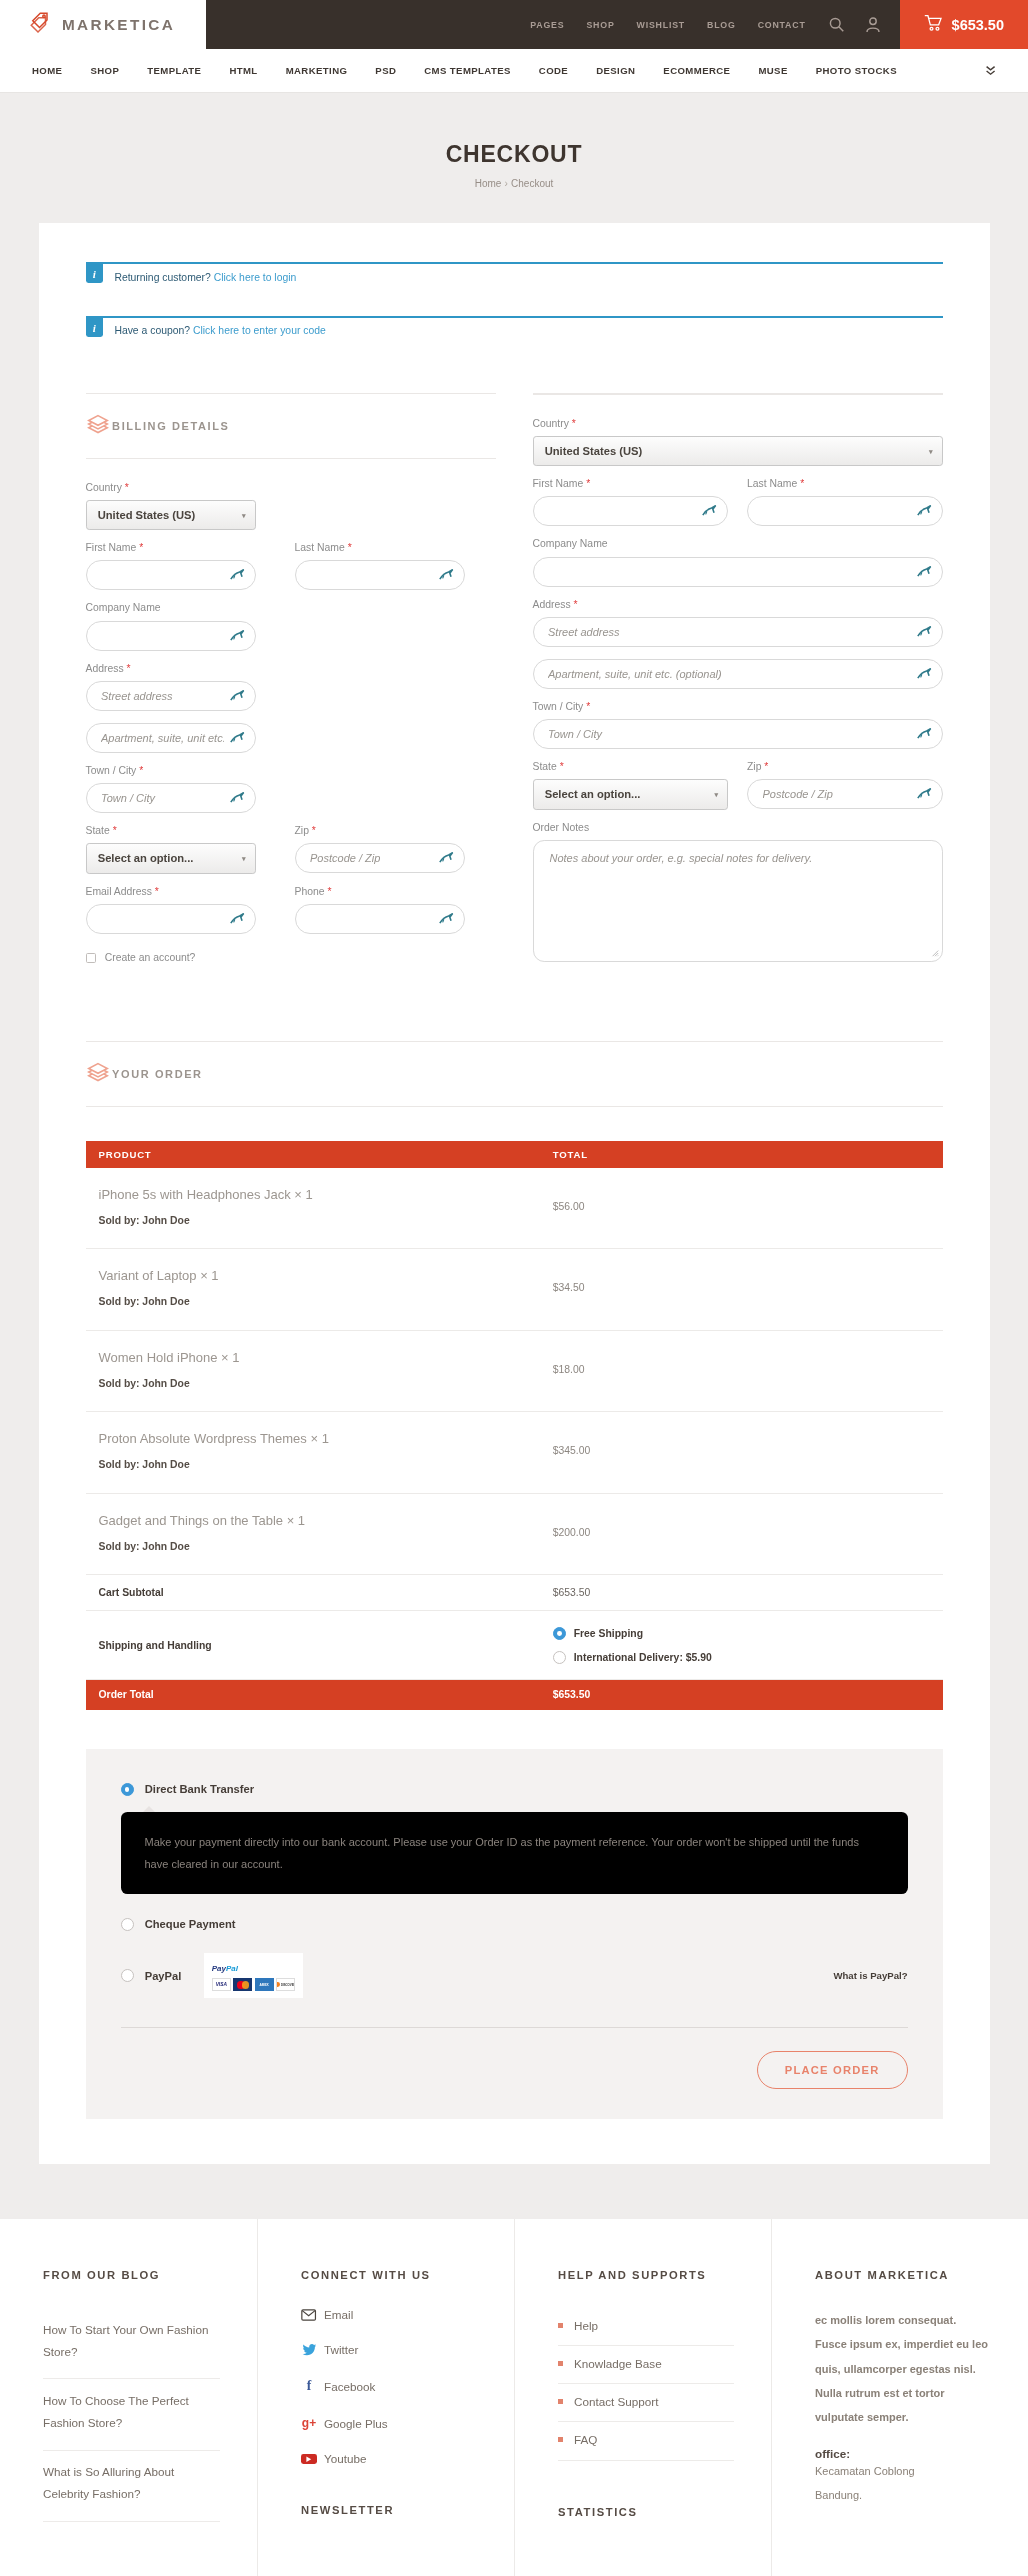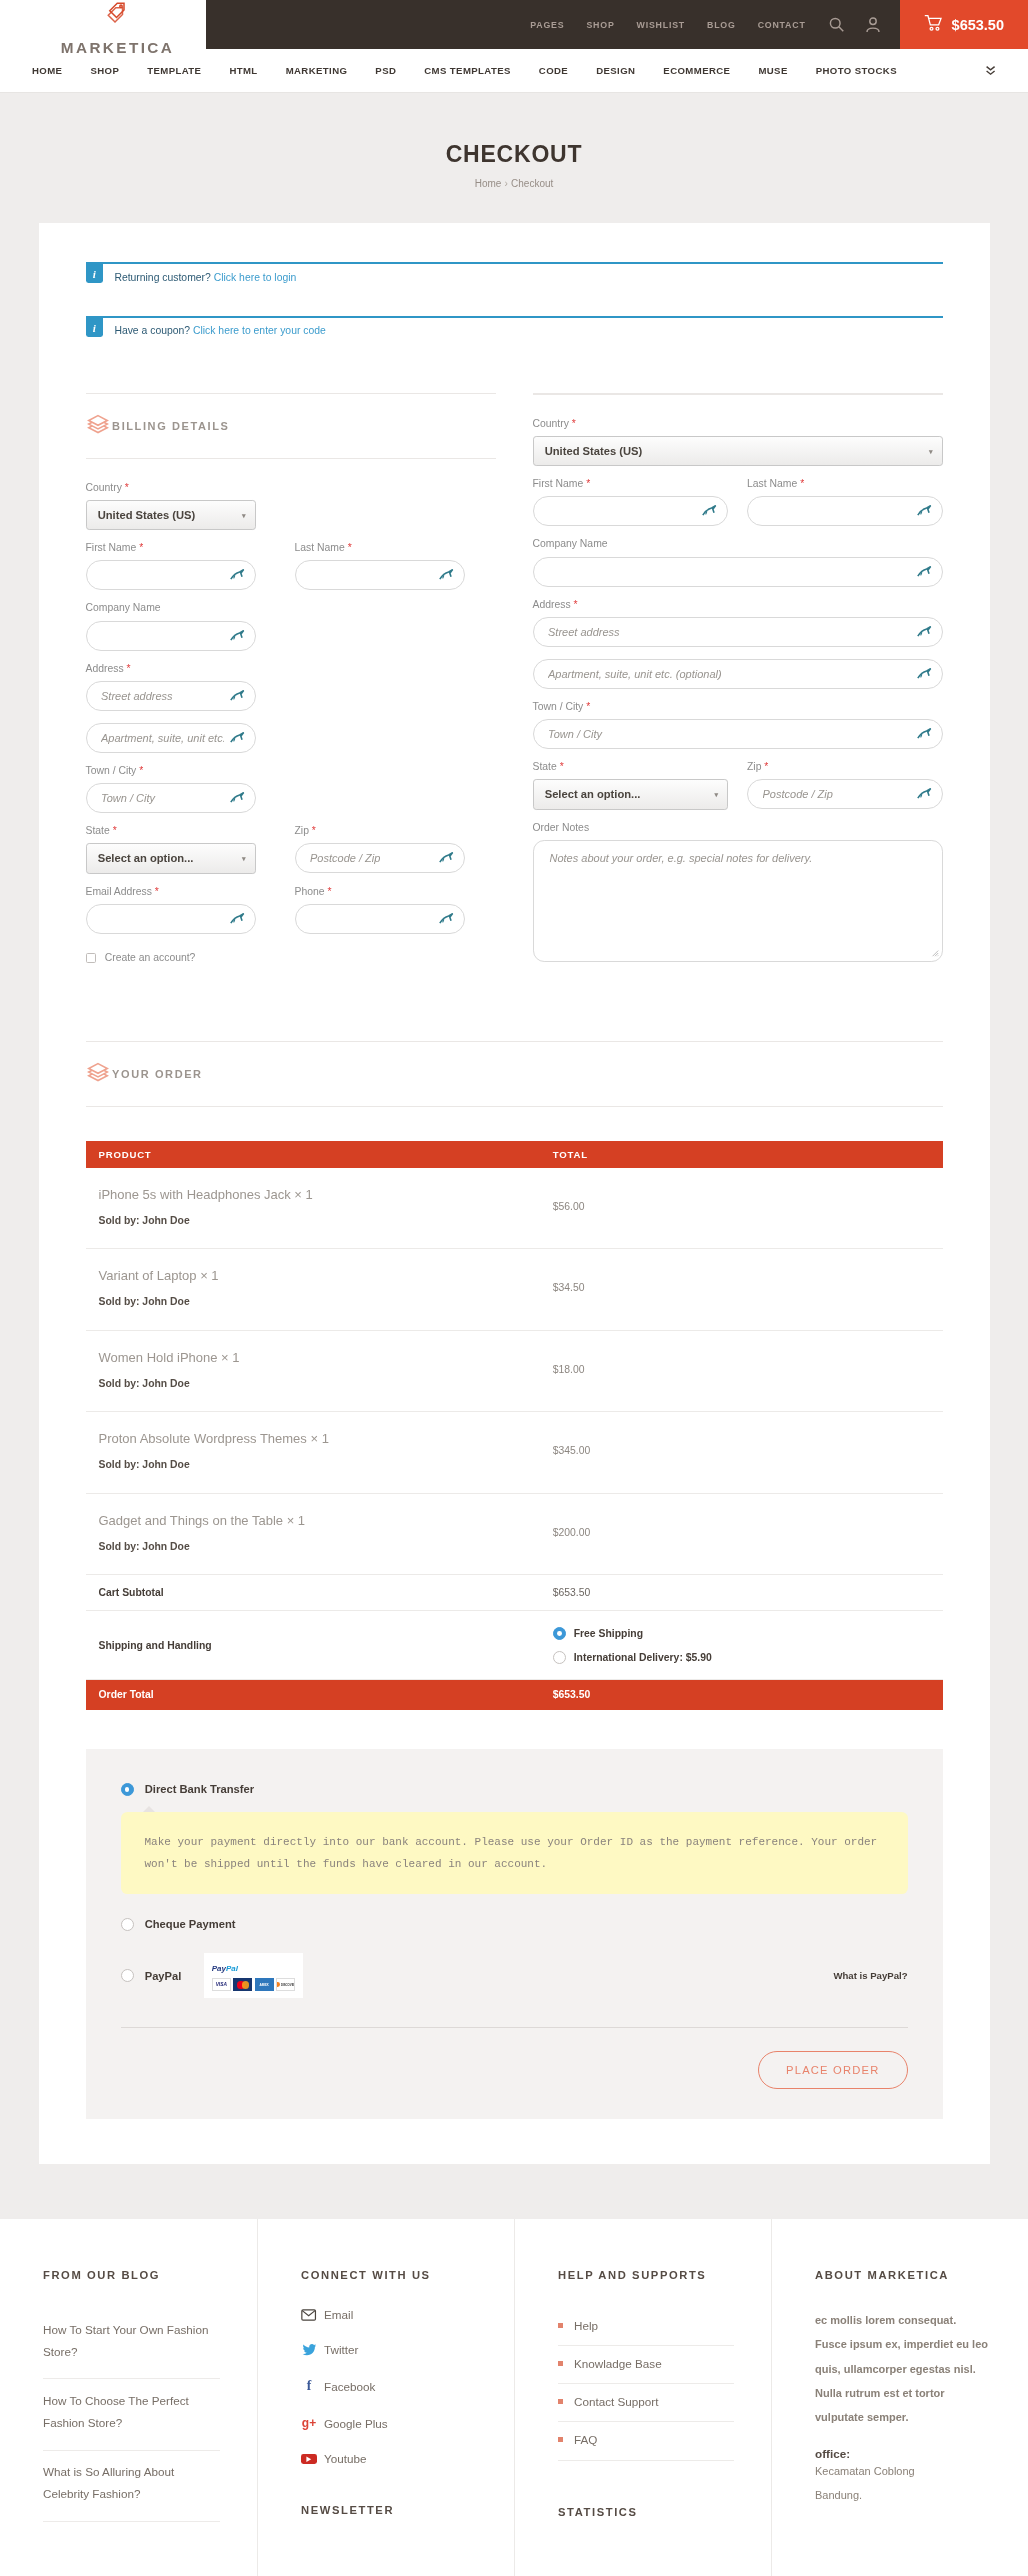--- a/index.html
+++ b/index.html
@@ -1,20 +1,20 @@
 <!DOCTYPE html>
 <html style="font-size:13px"><head>
 <meta charset="utf-8">
 <style>
   * { box-sizing: border-box; margin: 0; padding: 0; }
   body { width: 1028px; background: #efedec; font-family: "Liberation Sans", sans-serif; color: #777; }
 
   
   .header { height: 49px; background: #38302b; display: flex; align-items: stretch; }
-  .logo-box { width: 206px; background: #fff; display: flex; align-items: center; gap: 10.4px; padding-left: 29px; flex-direction: column; }
+  .logo-box { width: 206px; background: #fff; display: flex; align-items: center; gap: 10.4px; padding-left: 29px; }
   .brand { font-size: 15.3px; letter-spacing: 2.4px; color: #7e736c; font-weight: bold; }
   .header-right { margin-left: auto; display: flex; align-items: center; }
   .hnav { display: flex; gap: 22px; align-items: center; margin-right: 22.5px; }
   .hnav span { font-size: 8.8px; color: #a99c95; letter-spacing: 0.8px; font-weight: bold; cursor: pointer; }
   .hicon { margin-right: 19px; display: flex; align-items: center; cursor: pointer; }
   .cart { height: 49px; background: #e2492b; color: #fff; display: flex; align-items: center; gap: 8.8px; padding: 0 24px; font-size: 14.5px; font-weight: bold; cursor: pointer; }
 
   
   .catnav { height: 44px; background: #fff; display: flex; align-items: center; padding: 0 32px; gap: 28px; border-bottom: 0.8px solid #e7e5e3; }
   .catnav span { font-size: 9.6px; font-weight: bold; color: #3f3833; letter-spacing: 0.4px; cursor: pointer; }
@@ -84,38 +84,38 @@
   .radio { width: 13px; height: 13px; border-radius: 50%; border: 0.8px solid #c6c2bf; background: #fff; position: relative; display: inline-block; flex: none; cursor: pointer; }
   .radio.checked { background: #3c98d8; border-color: #3c98d8; }
   .radio.checked::after { content: ""; position: absolute; width: 4.8px; height: 4.8px; background: #fff; border-radius: 50%; top: 3.2px; left: 3.2px; }
   .total-bar { background: #d54023; height: 30px; align-items: center; color: #fff; font-size: 10.4px; font-weight: bold; }
   .total-bar > div { padding-left: 13px; }
 
   
   .paybox { margin-top: 39px; background: #f4f2f1; padding: 34px 35px 30.5px; }
   .pm-row { display: flex; align-items: center; gap: 11.2px; }
   .pm-label { font-size: 11.2px; font-weight: bold; color: #453d37; }
-  .pm-desc { position: relative; margin: 16px 0 24px; background: #fef9c3; border-radius: 6.4px; padding: 19px 24px; font-size: 11px; line-height: 2; color: #8a837d; font-family: Liberation Mono, monospace; }
+  .pm-desc { position: relative; margin: 16px 0 24px; background: #000000; border-radius: 6.4px; padding: 19px 24px; font-size: 11px; line-height: 2; color: #8a837d; }
   .pm-desc::before { content: ""; position: absolute; top: -12px; left: 22.5px; border: 6.4px solid transparent; border-bottom: 6.4px solid #e7e3e2; }
   .pm-cheque { margin-bottom: 22.5px; }
   .paypal-box { background: #fff; padding: 5.6px 8px 7.2px; margin-left: 11.2px; }
   .pp-word { font-size: 8px; font-weight: bold; font-style: italic; }
   .pp-pay { color: #253b80; } .pp-pal { color: #179bd7; }
   .cards { display: flex; gap: 2.4px; margin-top: 4px; }
   .mini-card { width: 19px; height: 13px; border: 0.8px solid #ddd; background: #fff; display: flex; align-items: center; justify-content: center; overflow: hidden; }
   .mc-visa { font-size: 4.8px; font-weight: bold; font-style: italic; color: #1a1f71; }
   .mc-mc { background: #16366f; border-color: #16366f; position: relative; }
   .mc-mc i { position: absolute; width: 7.2px; height: 7.2px; border-radius: 50%; top: 2.4px; }
   .mc-mc .c1 { background: #eb001b; left: 3.2px; } .mc-mc .c2 { background: #f79e1b; left: 8px; opacity: .9; }
   .mc-amex { background: #2e77bc; border-color: #2e77bc; font-size: 3.2px; color: #fff; font-weight: bold; }
   .mc-disc { font-size: 2.8px; font-weight: bold; color: #333; gap: 0.8px; }
   .mc-disc i { width: 4.8px; height: 4.8px; border-radius: 50%; background: #f48120; flex: none; }
   .pp-what { margin-left: auto; font-size: 9.6px; font-weight: bold; color: #453d37; cursor: pointer; }
   .pay-foot { border-top: 0.8px solid #ddd9d7; margin-top: 29px; padding-top: 22.5px; display: flex; justify-content: flex-end; }
-  .btn-outline { background: none; border: 1.6px solid #e8836b; color: #e8836b; border-radius: 20px; padding: 12px 27px; font-size: 11.2px; font-weight: normal; letter-spacing: 1.2px; cursor: pointer; font-family: "Liberation Sans", sans-serif; }
+  .btn-outline { background: none; border: 1.6px solid #e8836b; color: #e8836b; border-radius: 20px; padding: 12px 27px; font-size: 11.2px; font-weight: bold; letter-spacing: 1.2px; cursor: pointer; font-family: "Liberation Sans", sans-serif; }
 
   
   .footer { background: #fff; margin-top: 55px; display: flex; }
   .fc { width: 257px; padding: 50px 37px 53px 43px; }
   .fc + .fc { border-left: 0.8px solid #eceae8; }
   .fh { font-size: 11.2px; font-weight: bold; letter-spacing: 1.6px; color: #554b44; margin-bottom: 27px; }
   .blog-link { padding: 10.4px 0 15.3px; border-bottom: 0.8px solid #edebe9; font-size: 11.7px; line-height: 1.9; color: #776e66; cursor: pointer; }
   .soc { display: flex; align-items: center; gap: 7px; margin-bottom: 22px; font-size: 11.7px; color: #776e66; cursor: pointer; }
   .soc .ic { width: 16px; display: flex; justify-content: center; }
   .fb-f { color: #3b5998; font-weight: bold; font-size: 13.7px; font-family: "Liberation Serif", serif; }

